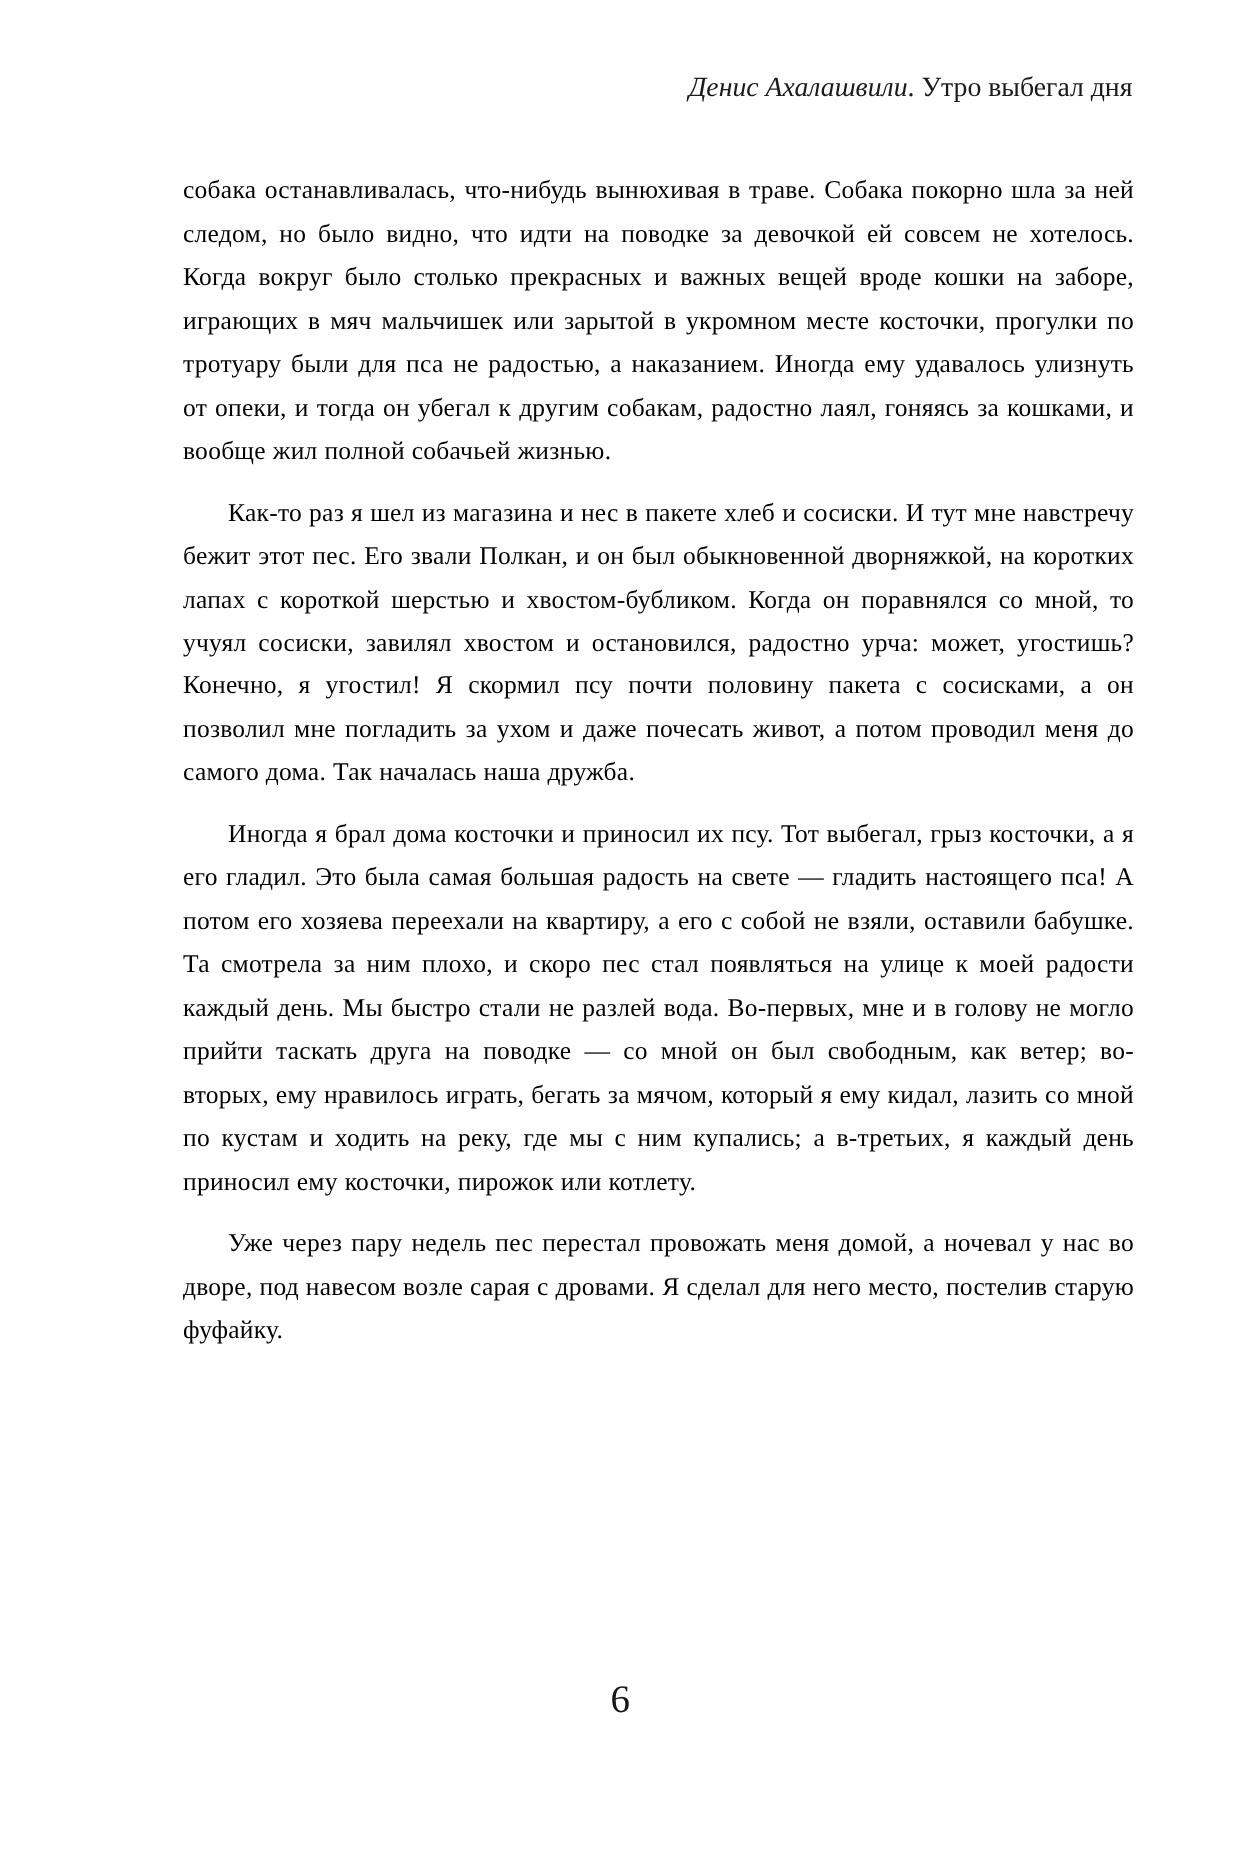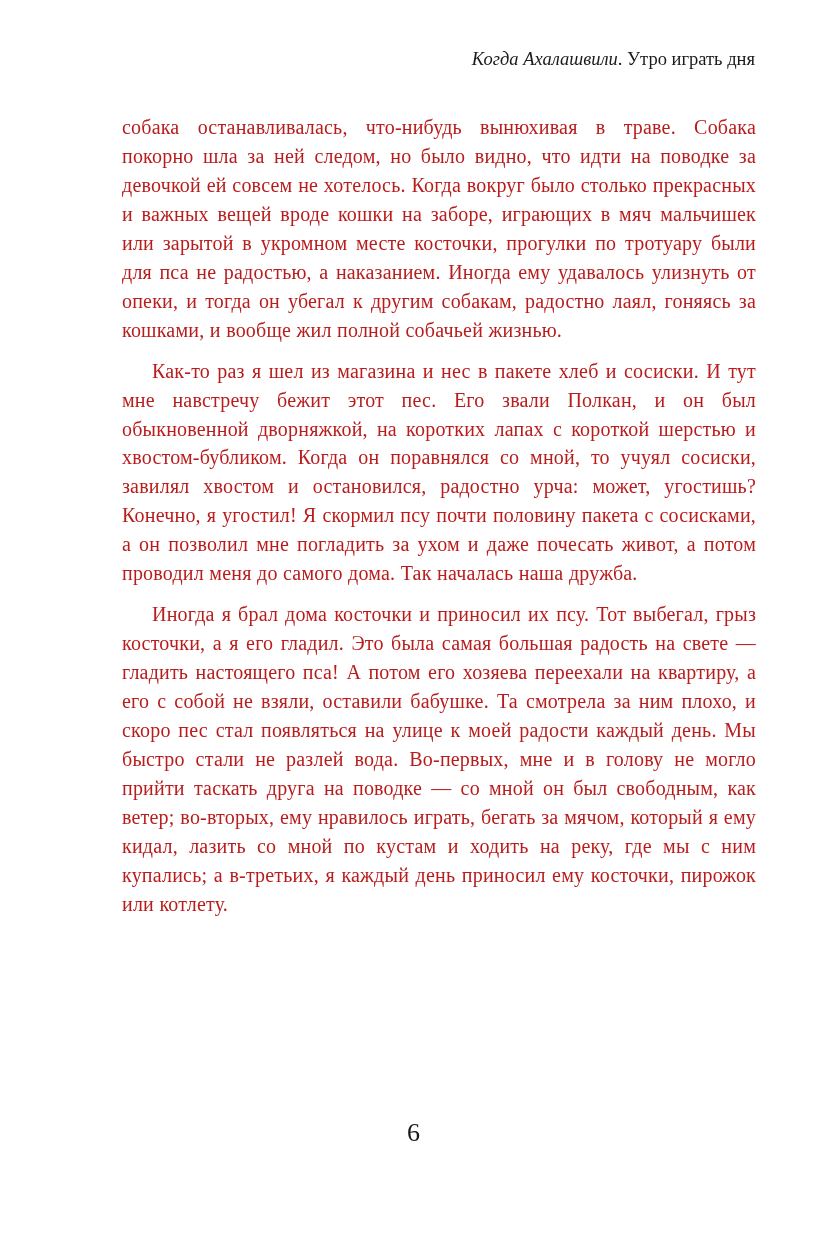--- a/index.html
+++ b/index.html
@@ -44,25 +44,25 @@
     position: absolute;
     left: 122px;
     top: 113px;
     width: 634px;
   }
   .para {
     margin: 0;
     text-align: justify;
     text-align-last: left;
     text-justify: inter-word;
-    font-size: 20px;
+    font-size: 17px;
     line-height: 28.95px;
     letter-spacing: 0.01em;
     word-spacing: 0.012em;
-    color: #b91c1c;
+    color: #000000;
     hyphens: manual;
   }
   .para.indent {
     text-indent: 30px;
     margin-top: 12px;
   }
 
   
   .folio {
     position: absolute;
@@ -74,24 +74,25 @@
     line-height: 30px;
     color: #17171a;
   }
 </style>
 </head>
 <body>
 
 <div class="page">
 
   <div class="running-head">
-    <span class="author">Когда Ахалашвили</span><span class="sep">. </span><span class="title">Утро играть дня</span>
+    <span class="author">Денис Ахалашвили</span><span class="sep">. </span><span class="title">Утро выбегал дня</span>
   </div>
 
   <div class="textblock">
     <p class="para">собака останавливалась, что-нибудь вынюхивая в траве. Собака покорно шла за ней следом, но было видно, что идти на поводке за девочкой ей совсем не хотелось. Когда вокруг было столько прекрасных и важных вещей вроде кошки на заборе, играющих в мяч мальчишек или зарытой в укромном месте косточки, прогулки по тротуару были для пса не радостью, а наказанием. Иногда ему удавалось улизнуть от опеки, и тогда он убегал к другим собакам, радостно лаял, гоняясь за кошками, и вообще жил полной собачьей жизнью.</p>
     <p class="para indent">Как-то раз я шел из магазина и нес в пакете хлеб и сосиски. И тут мне навстречу бежит этот пес. Его звали Полкан, и он был обыкновенной дворняжкой, на коротких лапах с короткой шерстью и хвостом-бубликом. Когда он поравнялся со мной, то учуял сосиски, завилял хвостом и остановился, радостно урча: может, угостишь? Конечно, я угостил! Я скормил псу почти половину пакета с сосисками, а он позволил мне погладить за ухом и даже почесать живот, а потом проводил меня до самого дома. Так началась наша дружба.</p>
     <p class="para indent">Иногда я брал дома косточки и приносил их псу. Тот выбегал, грыз косточки, а я его гладил. Это была самая большая радость на свете — гладить настоящего пса! А потом его хозяева переехали на квартиру, а его с собой не взяли, оставили бабушке. Та смотрела за ним плохо, и скоро пес стал появляться на улице к моей радости каждый день. Мы быстро стали не разлей вода. Во-первых, мне и в голову не могло прийти таскать друга на поводке — со мной он был свободным, как ветер; во-вторых, ему нравилось играть, бегать за мячом, который я ему кидал, лазить со мной по кустам и ходить на реку, где мы с ним купались; а в-третьих, я каждый день приносил ему косточки, пирожок или котлету.</p>
+    <p class="para indent">Уже через пару недель пес перестал провожать меня домой, а ночевал у нас во дворе, под навесом возле сарая с дровами. Я сделал для него место, постелив старую фуфайку.</p>
   </div>
 
   <div class="folio">6</div>
 
 </div>
 
 </body></html>

